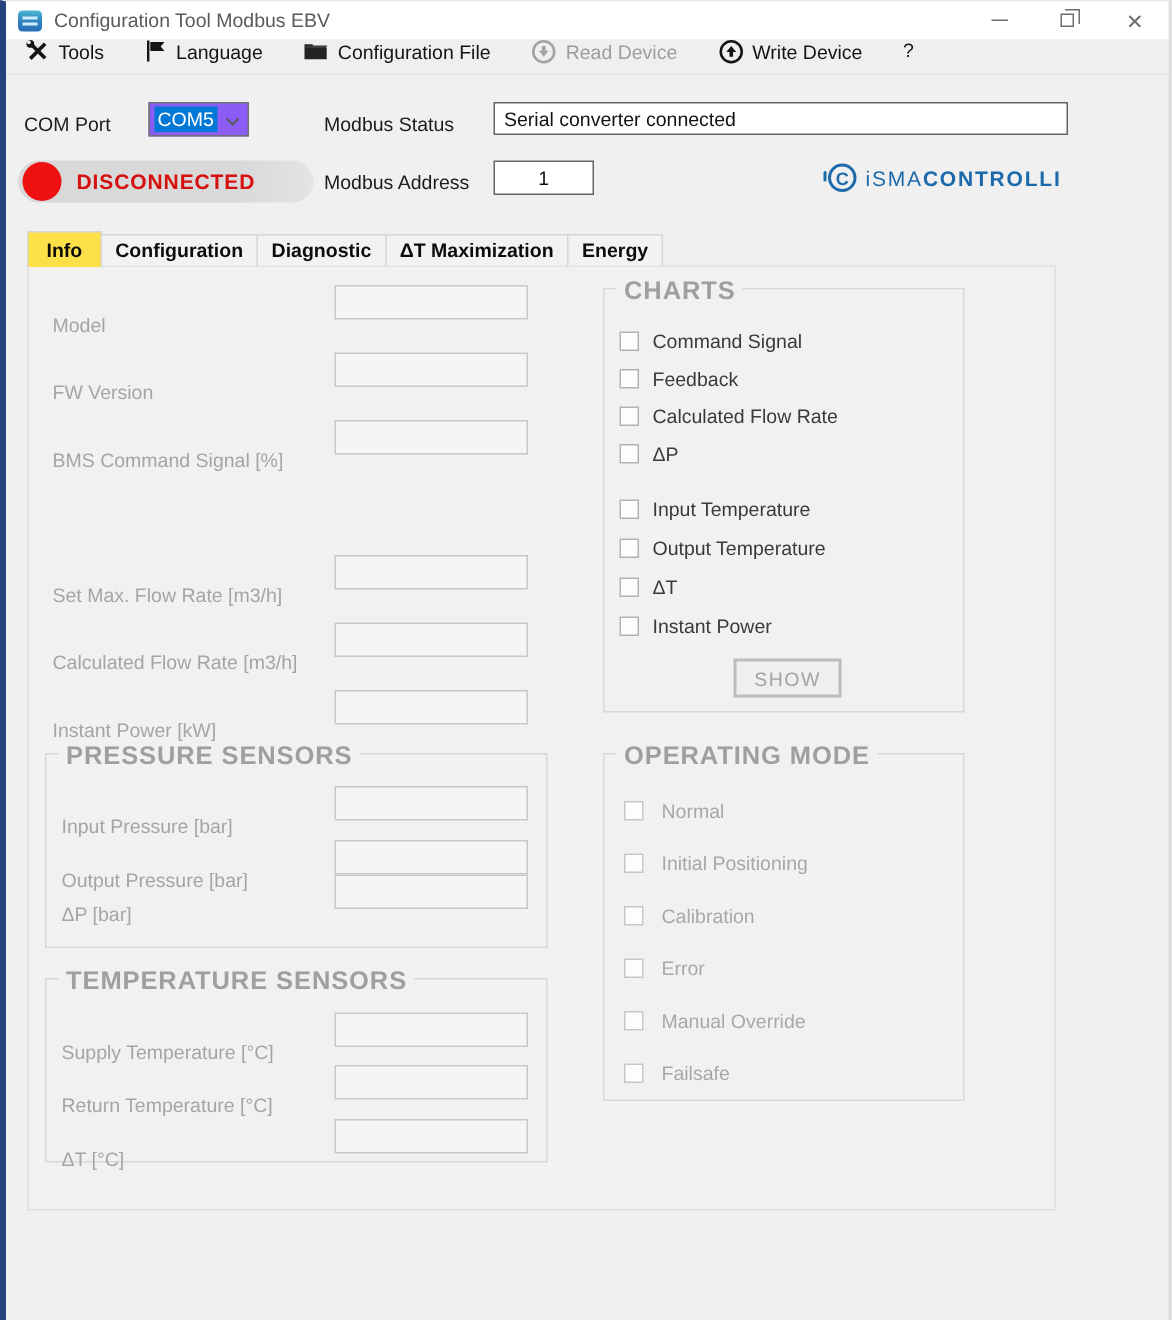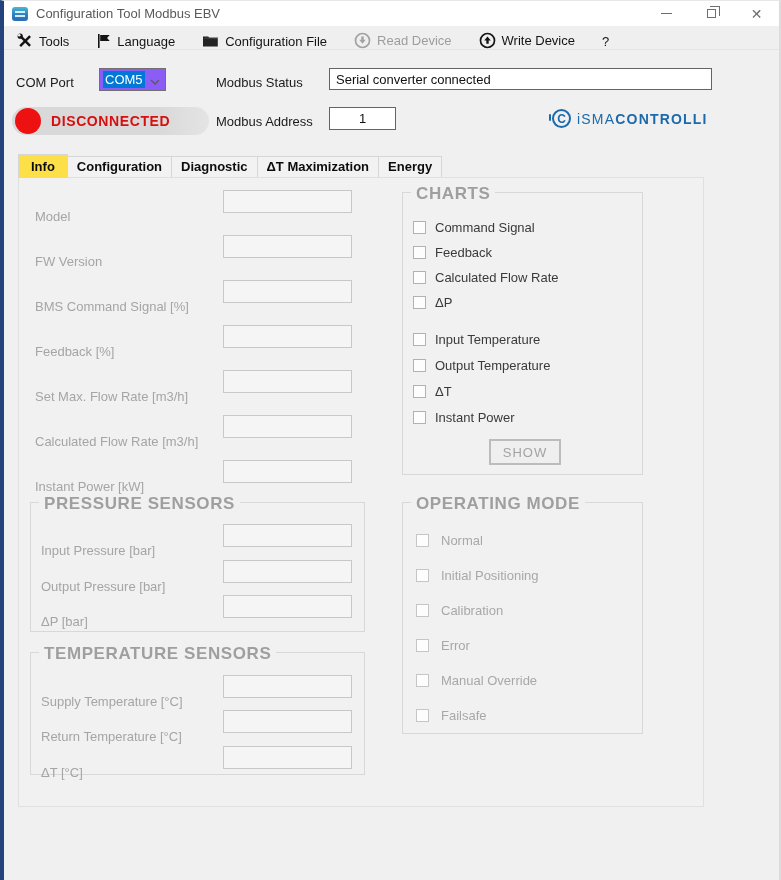--- a/index.html
+++ b/index.html
@@ -35,21 +35,21 @@
   .win-controls { margin-left: auto; display: flex; height: 100%; }
   .win-btn { width: 45px; height: 100%; display:flex; align-items:center; justify-content:center; cursor: default; }
   .glyph-min { width: 11px; height: 1px; background: #6e6e6e; display:block; }
   .glyph-restore { width: 9px; height: 9px; border: 1px solid #6e6e6e; position: relative; background:#fff; display:block; }
   .glyph-restore::before { content:""; position:absolute; left:2px; top:-4px; width:9px; height:9px; border:1px solid #6e6e6e; border-left:none; border-bottom:none; }
   .glyph-close { font-size: 14px; color: #6e6e6e; line-height: 1; }
   
   .menubar {
     position: absolute; left: 0; top: 25px; right: 0; height: 24px;
     background: #efefef; border-bottom: 1px solid #e4e4e4;
-    display: flex; align-items: flex-end; padding-left: 13px; column-gap: 27px;
+    display: flex; align-items: flex-start; padding-left: 13px; column-gap: 27px;
   }
   .menu-item { display: inline-flex; align-items: center; gap: 6px; font-size: 13px; color: #141414; cursor: default; }
   .menu-item.disabled { color: #9d9d9d; }
   .menu-item svg { display: block; }
   
   .lbl { position: absolute; font-size: 13px; color: #1b1b1b; }
   .combo {
     position: absolute; left: 95px; top: 67px; width: 67px; height: 23px;
     background: #8b5cf6; border: 1px solid #707070;
     display: flex; align-items: center; padding-left: 3px;
@@ -229,24 +229,20 @@
       <span class="dfield"></span>
     </div>
     <div class="field-row" style="top:57px">
       <span class="flabel">FW Version</span>
       <span class="dfield"></span>
     </div>
     <div class="field-row" style="top:102px">
       <span class="flabel">BMS Command Signal [%]</span>
       <span class="dfield"></span>
     </div>
-    <div class="field-row" style="top:147px">
-      <span class="flabel">Feedback [%]</span>
-      <span class="dfield"></span>
-    </div>
     <div class="field-row" style="top:192px">
       <span class="flabel">Set Max. Flow Rate [m3/h]</span>
       <span class="dfield"></span>
     </div>
     <div class="field-row" style="top:237px">
       <span class="flabel">Calculated Flow Rate [m3/h]</span>
       <span class="dfield"></span>
     </div>
     <div class="field-row" style="top:282px">
       <span class="flabel">Instant Power [kW]</span>
@@ -256,21 +252,21 @@
     <div class="groupbox" style="left:11px; top:324px; width:335px; height:130px;">
       <span class="gb-title">PRESSURE SENSORS</span>
       <div class="gb-row" style="top:21px">
         <span class="flabel">Input Pressure [bar]</span>
         <span class="dfield"></span>
       </div>
       <div class="gb-row" style="top:57px">
         <span class="flabel">Output Pressure [bar]</span>
         <span class="dfield"></span>
       </div>
-      <div class="gb-row" style="top:92px">
+      <div class="gb-row" style="top:80px">
         <span class="flabel">ΔP [bar]</span>
         <span class="dfield"></span>
       </div>
     </div>
 
     <div class="groupbox" style="left:11px; top:474px; width:335px; height:123px;">
       <span class="gb-title">TEMPERATURE SENSORS</span>
       <div class="gb-row" style="top:22px">
         <span class="flabel">Supply Temperature [°C]</span>
         <span class="dfield"></span>

